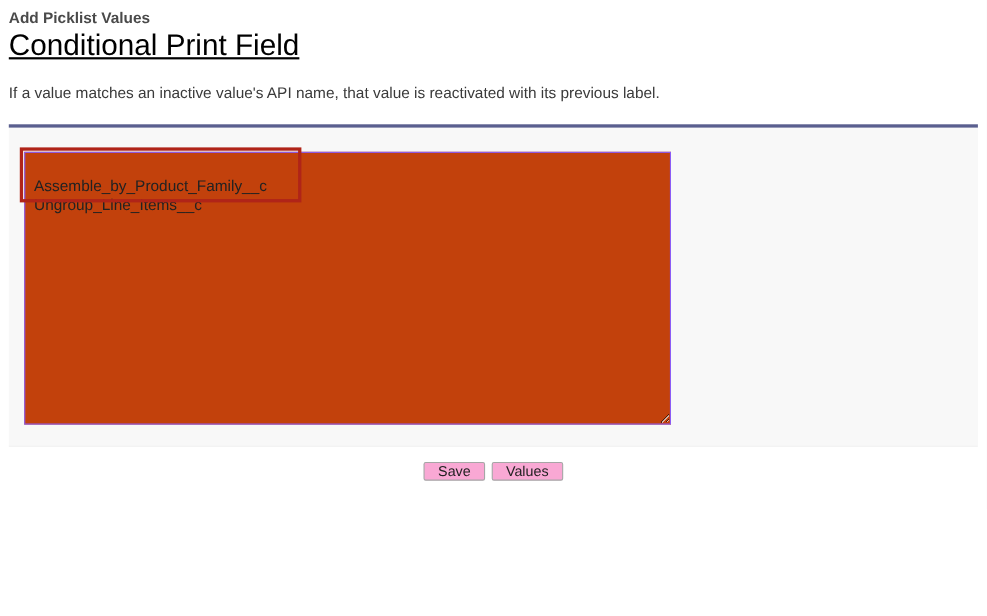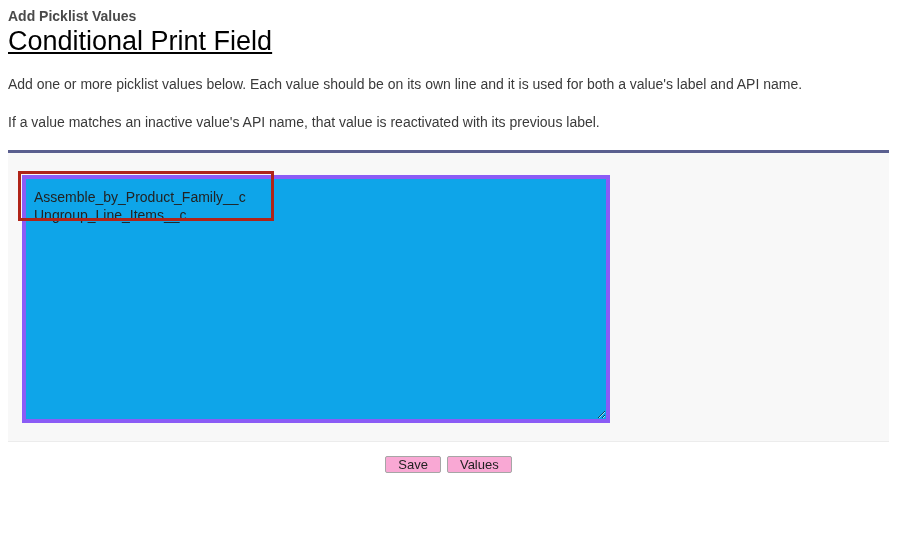--- a/index.html
+++ b/index.html
@@ -49,25 +49,25 @@
     .textarea-wrap {
       position: relative;
       width: 588px;
     }
     .picklist-textarea {
       width: 588px;
       height: 248px;
       font-family: Arial, Helvetica, sans-serif;
       font-size: 14px;
       color: #222;
-      padding: 10px 8px;
-      border: 4px solid #8b5cf6;
+      padding: 22px 8px;
+      border: 1px solid #8b5cf6;
       resize: both;
       line-height: 1.25;
-      background: #0ea5e9;
+      background: #c2410c;
     }
     .highlight-overlay {
       position: absolute;
       top: -4px;
       left: -4px;
       width: 256px;
       height: 50px;
       border: 3px solid #b02418;
       pointer-events: none;
     }
@@ -94,21 +94,20 @@
 </head>
 <body>
 
 <div class="page">
   <div class="page-header">
     <div class="subtitle">Add Picklist Values</div>
     <h1 class="title">Conditional Print Field</h1>
   </div>
 
   <div class="description">
-    <p>Add one or more picklist values below. Each value should be on its own line and it is used for both a value's label and API name.</p>
     <p>If a value matches an inactive value's API name, that value is reactivated with its previous label.</p>
   </div>
 
   <div class="form-section">
     <div class="textarea-wrap">
       <textarea class="picklist-textarea" style="">Assemble_by_Product_Family__c
 Ungroup_Line_Items__c</textarea>
       <div class="highlight-overlay"></div>
     </div>
   </div>

